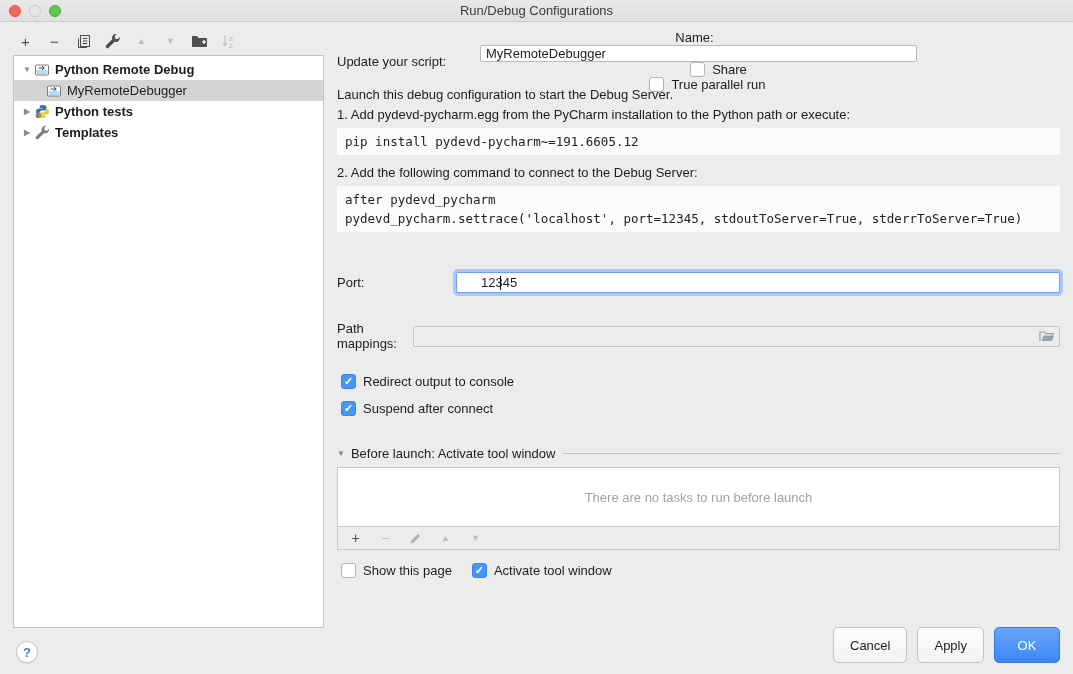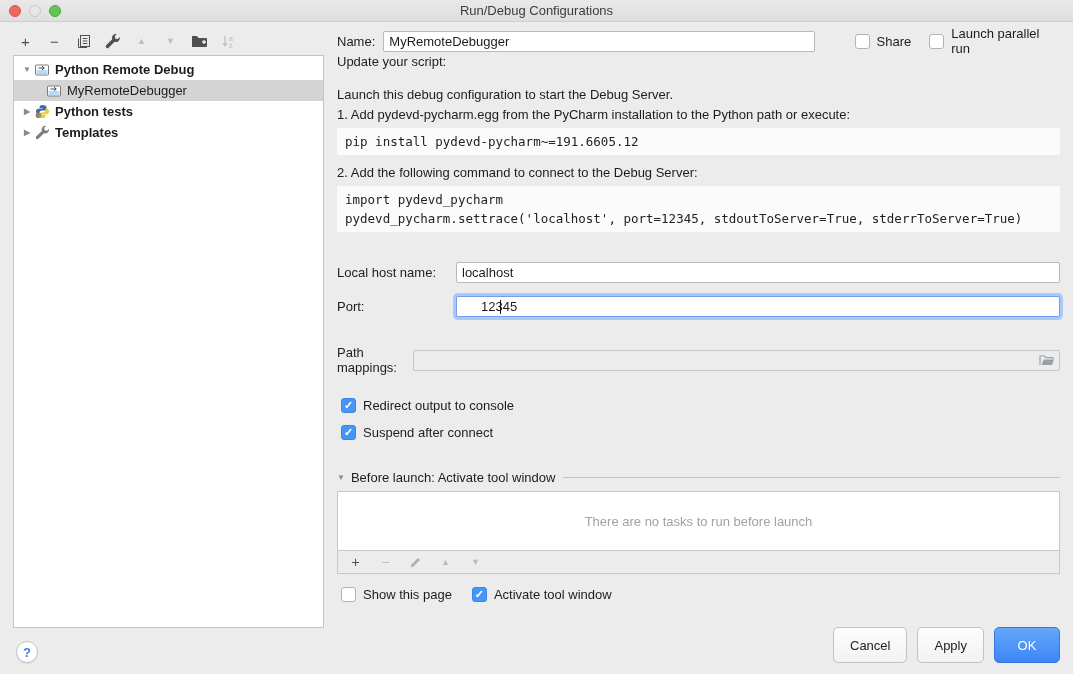--- a/index.html
+++ b/index.html
@@ -44,21 +44,21 @@
   .tree-row { height:21px; display:flex; align-items:center; white-space:nowrap; }
   .tree-row .arrow { width:16px; text-align:center; font-size:8px; color:#8a8a8a; flex:0 0 16px; }
   .tree-row .ticon { width:16px; height:14px; margin-right:4px; flex:0 0 16px; display:flex; align-items:center; }
   .tree-row.lvl0 { padding-left:5px; }
   .tree-row.lvl1 { padding-left:33px; }
   .tree-row.bold { font-weight:bold; }
   .tree-row.selected { background:#d4d4d4; }
   
   .right-pane { position:absolute; left:337px; top:30px; width:723px; }
   .row { display:flex; align-items:center; }
-  .name-row { height:22px; }
+  .name-row { height:22px;flex-direction:column; }
   .name-row .lbl { margin-right:8px; }
   input.text {
     height:21px; border:1px solid #b9b9b9; border-radius:2px; background:#fff;
     font-family:"Liberation Sans", sans-serif; font-size:13px; padding:0 5px; color:#1d1d1d;
     outline:none;
   }
   .name-input { width:437px; }
   .cb-row { display:flex; align-items:center; }
   .checkbox {
     width:15px; height:15px; border-radius:3px; background:#fff;
@@ -232,40 +232,36 @@
 
   <div class="row name-row">
     <span class="lbl">Name:</span>
     <input class="text name-input" type="text" value="MyRemoteDebugger" style="">
     <span class="cb-row share-group">
       <span class="checkbox"></span>
       <span class="cb-label">Share</span>
     </span>
     <span class="cb-row parallel-group">
       <span class="checkbox"></span>
-      <span class="cb-label">Launch parallel run</span>
+      <span class="cb-label">True parallel run</span>
     </span>
   </div>
 
   <div class="instr">Update your script:</div>
   <div class="instr first">Launch this debug configuration to start the Debug Server.</div>
   <div class="instr">1. Add pydevd-pycharm.egg from the PyCharm installation to the Python path or execute:</div>
   <div class="code">pip install pydevd-pycharm~=191.6605.12</div>
   <div class="instr" style="margin-top:8px;">2. Add the following command to connect to the Debug Server:</div>
   <div class="code">
-    <div>import pydevd_pycharm</div>
+    <div>after pydevd_pycharm</div>
     <div>pydevd_pycharm.settrace('localhost', port=12345, stdoutToServer=True, stderrToServer=True)</div>
   </div>
 
   <div class="gap28"></div>
 
-  <div class="row field-row" style="margin-top:0;">
-    <span class="flbl">Local host name:</span>
-    <input class="text" type="text" value="localhost" style="">
-  </div>
   <div class="row field-row">
     <span class="flbl">Port:</span>
     <span class="port-wrap">
       <input class="text focused" type="text" value="12345" style="">
       <span class="caret"></span>
     </span>
   </div>
 
   <div class="gap20"></div>
 

